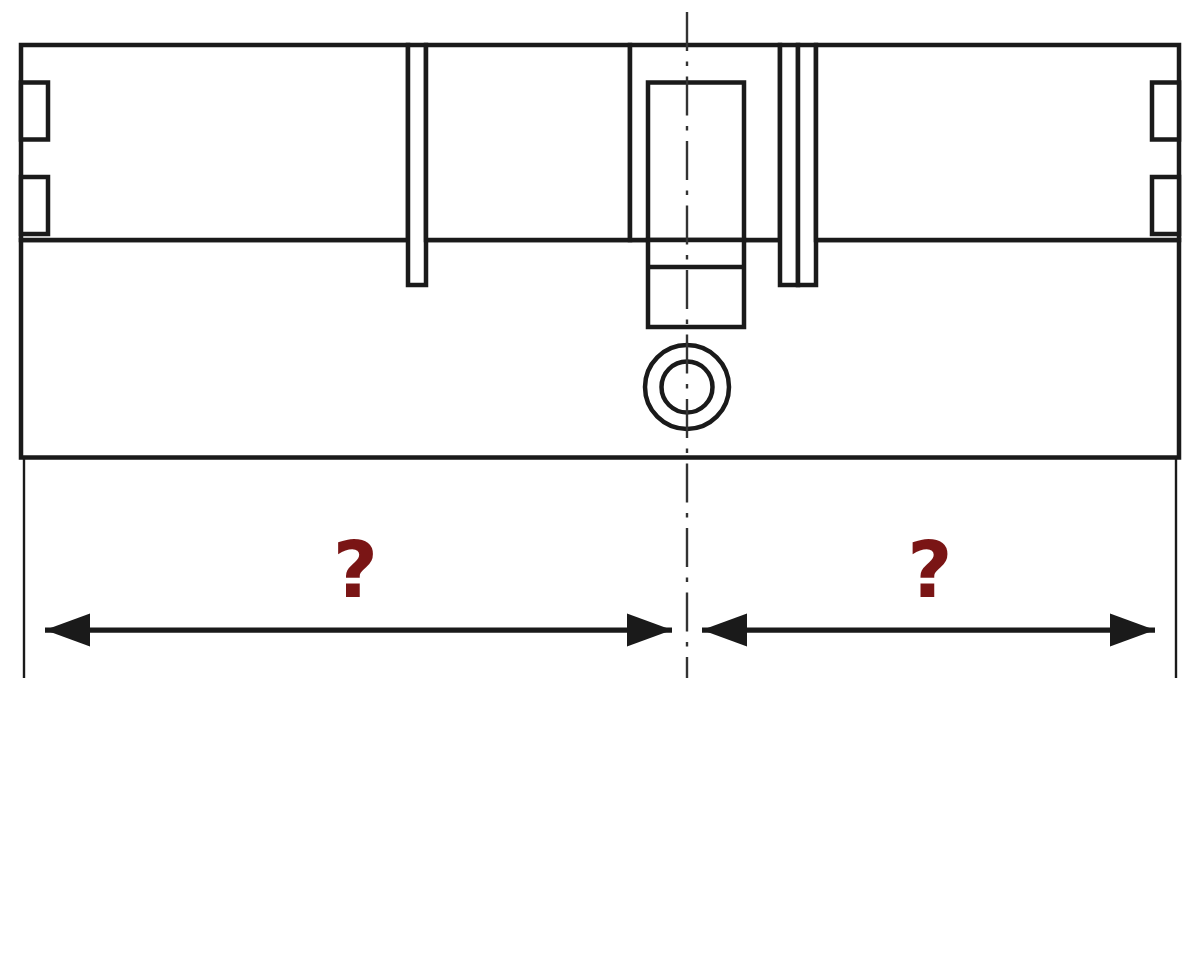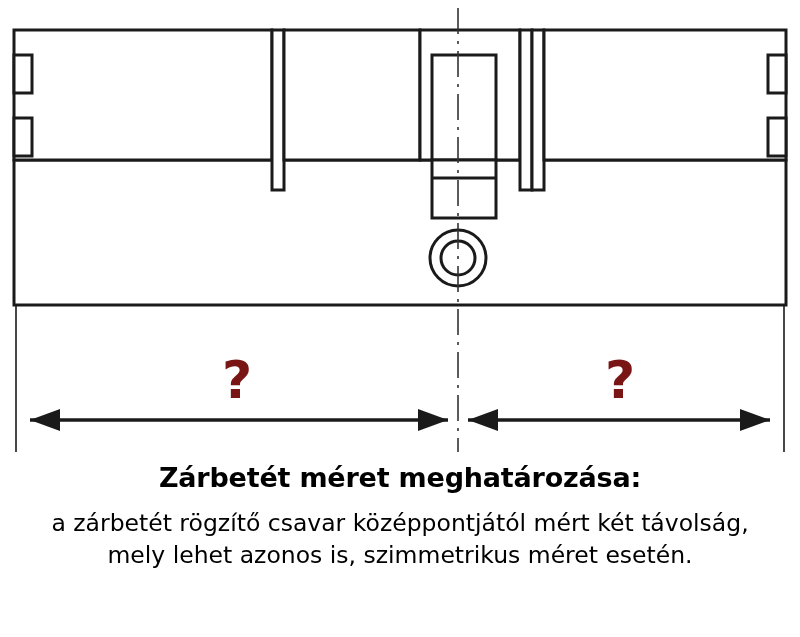--- a/index.html
+++ b/index.html
@@ -113,21 +113,14 @@
       <polygon points="30,420 60,409 60,431"></polygon>
       <polygon points="448,420 418,409 418,431"></polygon>
       <polygon points="468,420 498,409 498,431"></polygon>
       <polygon points="770,420 740,409 740,431"></polygon>
     </g>
 
     <text class="qmark" x="237" y="398" text-anchor="middle">?</text>
     <text class="qmark" x="620" y="398" text-anchor="middle">?</text>
   </svg>
 
-  <div class="caption-block">
-    <p class="caption-title">Zárbetét méret meghatározása:</p>
-    <p class="caption-body">
-      <span>a zárbetét rögzítő csavar középpontjától mért két távolság,</span>
-      <span>mely lehet azonos is, szimmetrikus méret esetén.</span>
-    </p>
-  </div>
 
 </div>
 
 </body></html>

